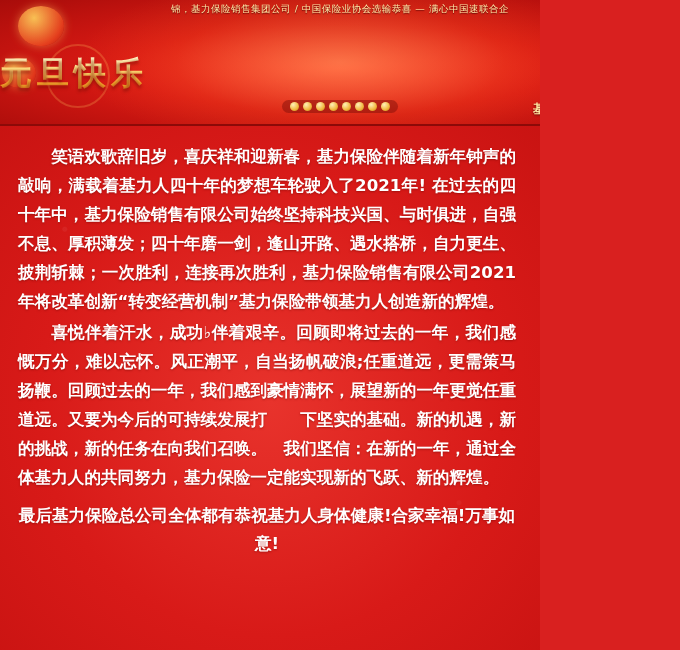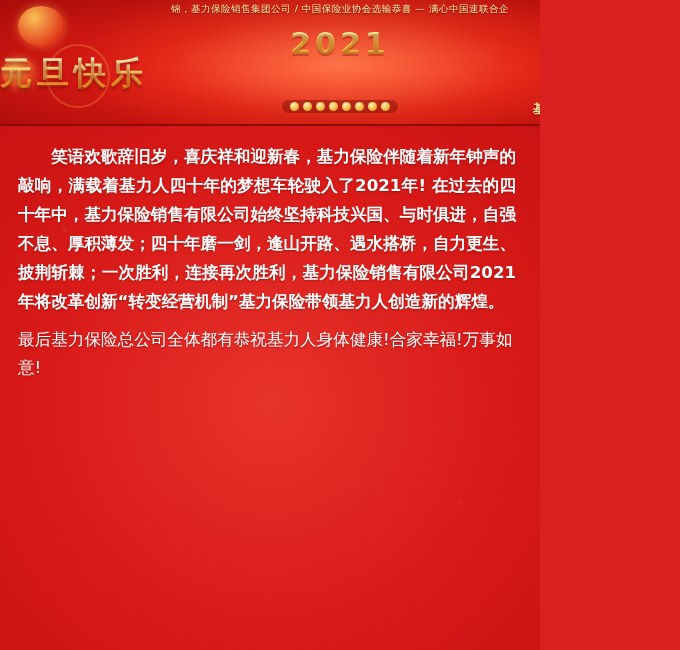--- a/index.html
+++ b/index.html
@@ -146,22 +146,23 @@
     letter-spacing: 0px;
   }
   .para {
     margin: 0 0 2px 0;
     text-align: justify;
     text-justify: inter-ideograph;
     text-indent: 2em;
   }
   .closing {
     margin-top: 10px;
+    text-align: center;
     font-size: 16.6px;
-    font-weight: normal;
+    font-weight: bold;
     line-height: 28px;
     text-indent: 0;
   }
 
   
   .texture {
     position: absolute;
     inset: 124px 0 0 0;
     pointer-events: none;
     background:
@@ -181,37 +182,37 @@
     <div class="lantern l2"></div>
     <div class="lantern l3"></div>
     <div class="lantern l4"></div>
     <div class="swirl s1"></div>
     <div class="swirl s2"></div>
 
     <div class="banner-top-text">
       <span>锦，基力保险销售集团公司 / 中国保险业协会选输恭喜 — 满心中国速联合企</span>
     </div>
 
-    <div class="year-2021">2021</div>
     <div class="headline">元旦快乐</div>
 
     <div class="coin-strip">
       <span class="coin"></span>
       <span class="coin"></span>
       <span class="coin"></span>
       <span class="coin"></span>
       <span class="coin"></span>
       <span class="coin"></span>
       <span class="coin"></span>
       <span class="coin"></span>
     </div>
 
     <div class="corp-name">基力保险销售有限公司</div>
   </div>
 
   <div class="texture"></div>
 
   <div class="content">
     <p class="para p1">笑语欢歌辞旧岁，喜庆祥和迎新春，基力保险伴随着新年钟声的敲响，满载着基力人四十年的梦想车轮驶入了2021年! 在过去的四十年中，基力保险销售有限公司始终坚持科技兴国、与时俱进，自强不息、厚积薄发；四十年磨一剑，逢山开路、遇水搭桥，自力更生、披荆斩棘；一次胜利，连接再次胜利，基力保险销售有限公司2021年将改革创新“转变经营机制”基力保险带领基力人创造新的辉煌。</p>
+    <p class="para p3">喜悦伴着汗水，成功♭伴着艰辛。回顾即将过去的一年，我们感慨万分，难以忘怀。风正潮平，自当扬帆破浪;任重道远，更需策马扬鞭。回顾过去的一年，我们感到豪情满怀，展望新的一年更觉任重道远。又要为今后的可持续发展打　　下坚实的基础。新的机遇，新的挑战，新的任务在向我们召唤。　我们坚信：在新的一年，通过全体基力人的共同努力，基力保险一定能实现新的飞跃、新的辉煌。</p>
     <p class="closing">最后基力保险总公司全体都有恭祝基力人身体健康!合家幸福!万事如意!</p>
   </div>
 
 </div>
 
 </body></html>

